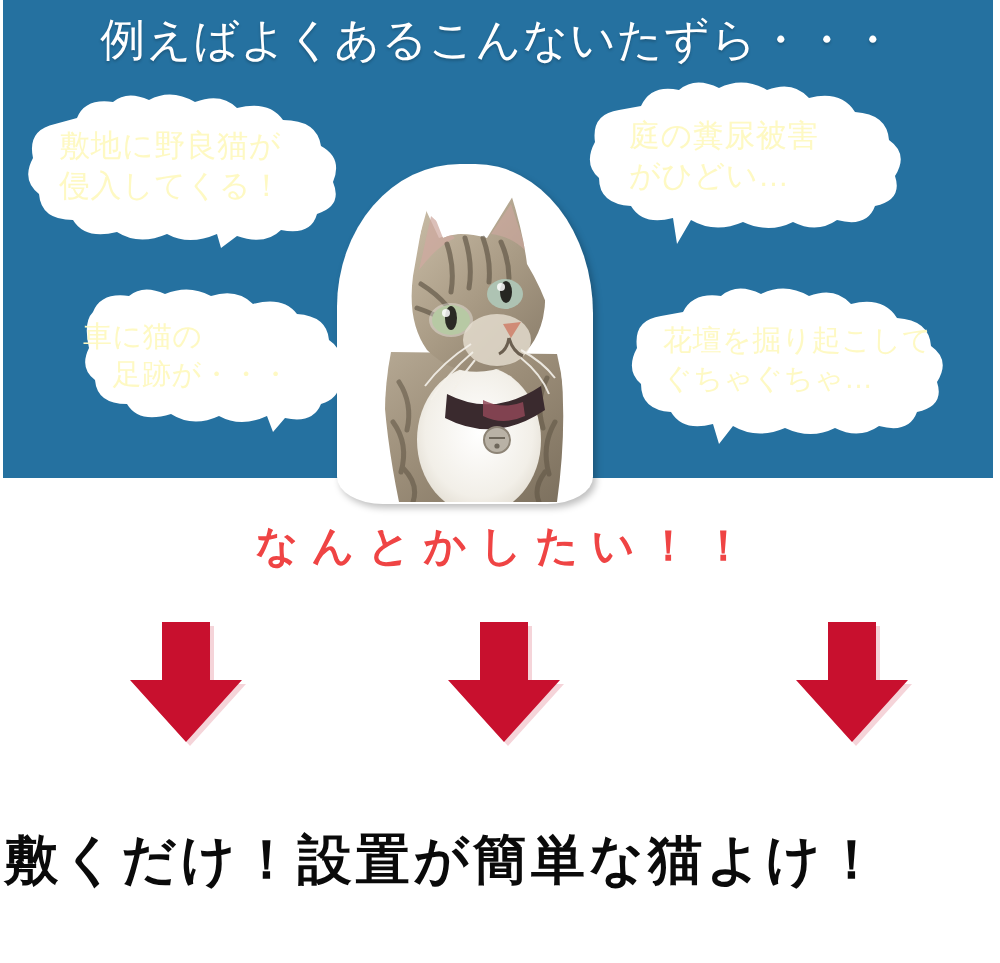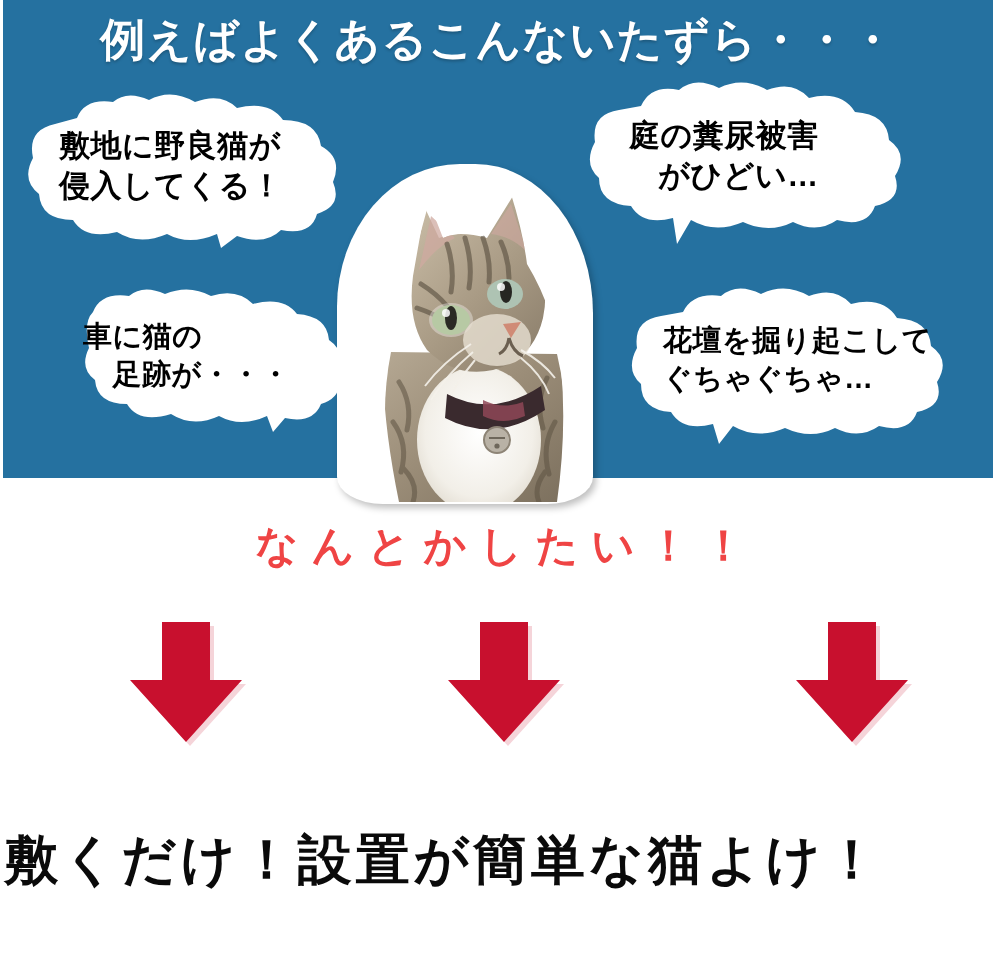--- a/index.html
+++ b/index.html
@@ -26,21 +26,21 @@
   }
 
   #hero-title {
     position: absolute;
     left: 0;
     top: 16px;
     width: 990px;
     text-align: center;
     color: #ffffff;
     font-size: 45px;
-    font-weight: 700;
+    font-weight: 400;
     letter-spacing: 1px;
     line-height: 1.05;
     white-space: nowrap;
     text-shadow: 0 2px 3px rgba(0,0,0,0.22);
   }
 
   
   #cat-figure {
     position: absolute;
     left: 348px;
@@ -72,32 +72,32 @@
     position: absolute;
   }
   .bubble .cloud-svg {
     position: absolute;
     left: 0;
     top: 0;
     overflow: visible;
   }
   .bubble-text {
     position: absolute;
-    color: #000000;
-    font-weight: 700;
+    color: #fef9c3;
+    font-weight: 400;
     line-height: 1.30;
     white-space: pre;
     z-index: 2;
   }
 
   #bubble-1 { left: 18px;  top: 96px;  width: 330px; height: 152px; }
   #bubble-1 .bubble-text { left: 38px; top: 30px; font-size: 31px; letter-spacing: 0.5px; }
 
   #bubble-2 { left: 578px; top: 84px;  width: 330px; height: 160px; }
-  #bubble-2 .bubble-text { left: 48px; top: 32px; font-size: 31px; letter-spacing: 0.5px; text-align: right; }
+  #bubble-2 .bubble-text { left: 48px; top: 32px; font-size: 31px; letter-spacing: 0.5px; }
 
   #bubble-3 { left: 38px;  top: 292px; width: 306px; height: 140px; }
   #bubble-3 .bubble-text { left: 42px; top: 26px; font-size: 29px; letter-spacing: 0.5px; }
 
   #bubble-4 { left: 622px; top: 292px; width: 330px; height: 152px; }
   #bubble-4 .bubble-text { left: 38px; top: 30px; font-size: 29px; letter-spacing: 0.5px; }
 
   
   #want-solution-text {
     position: absolute;

